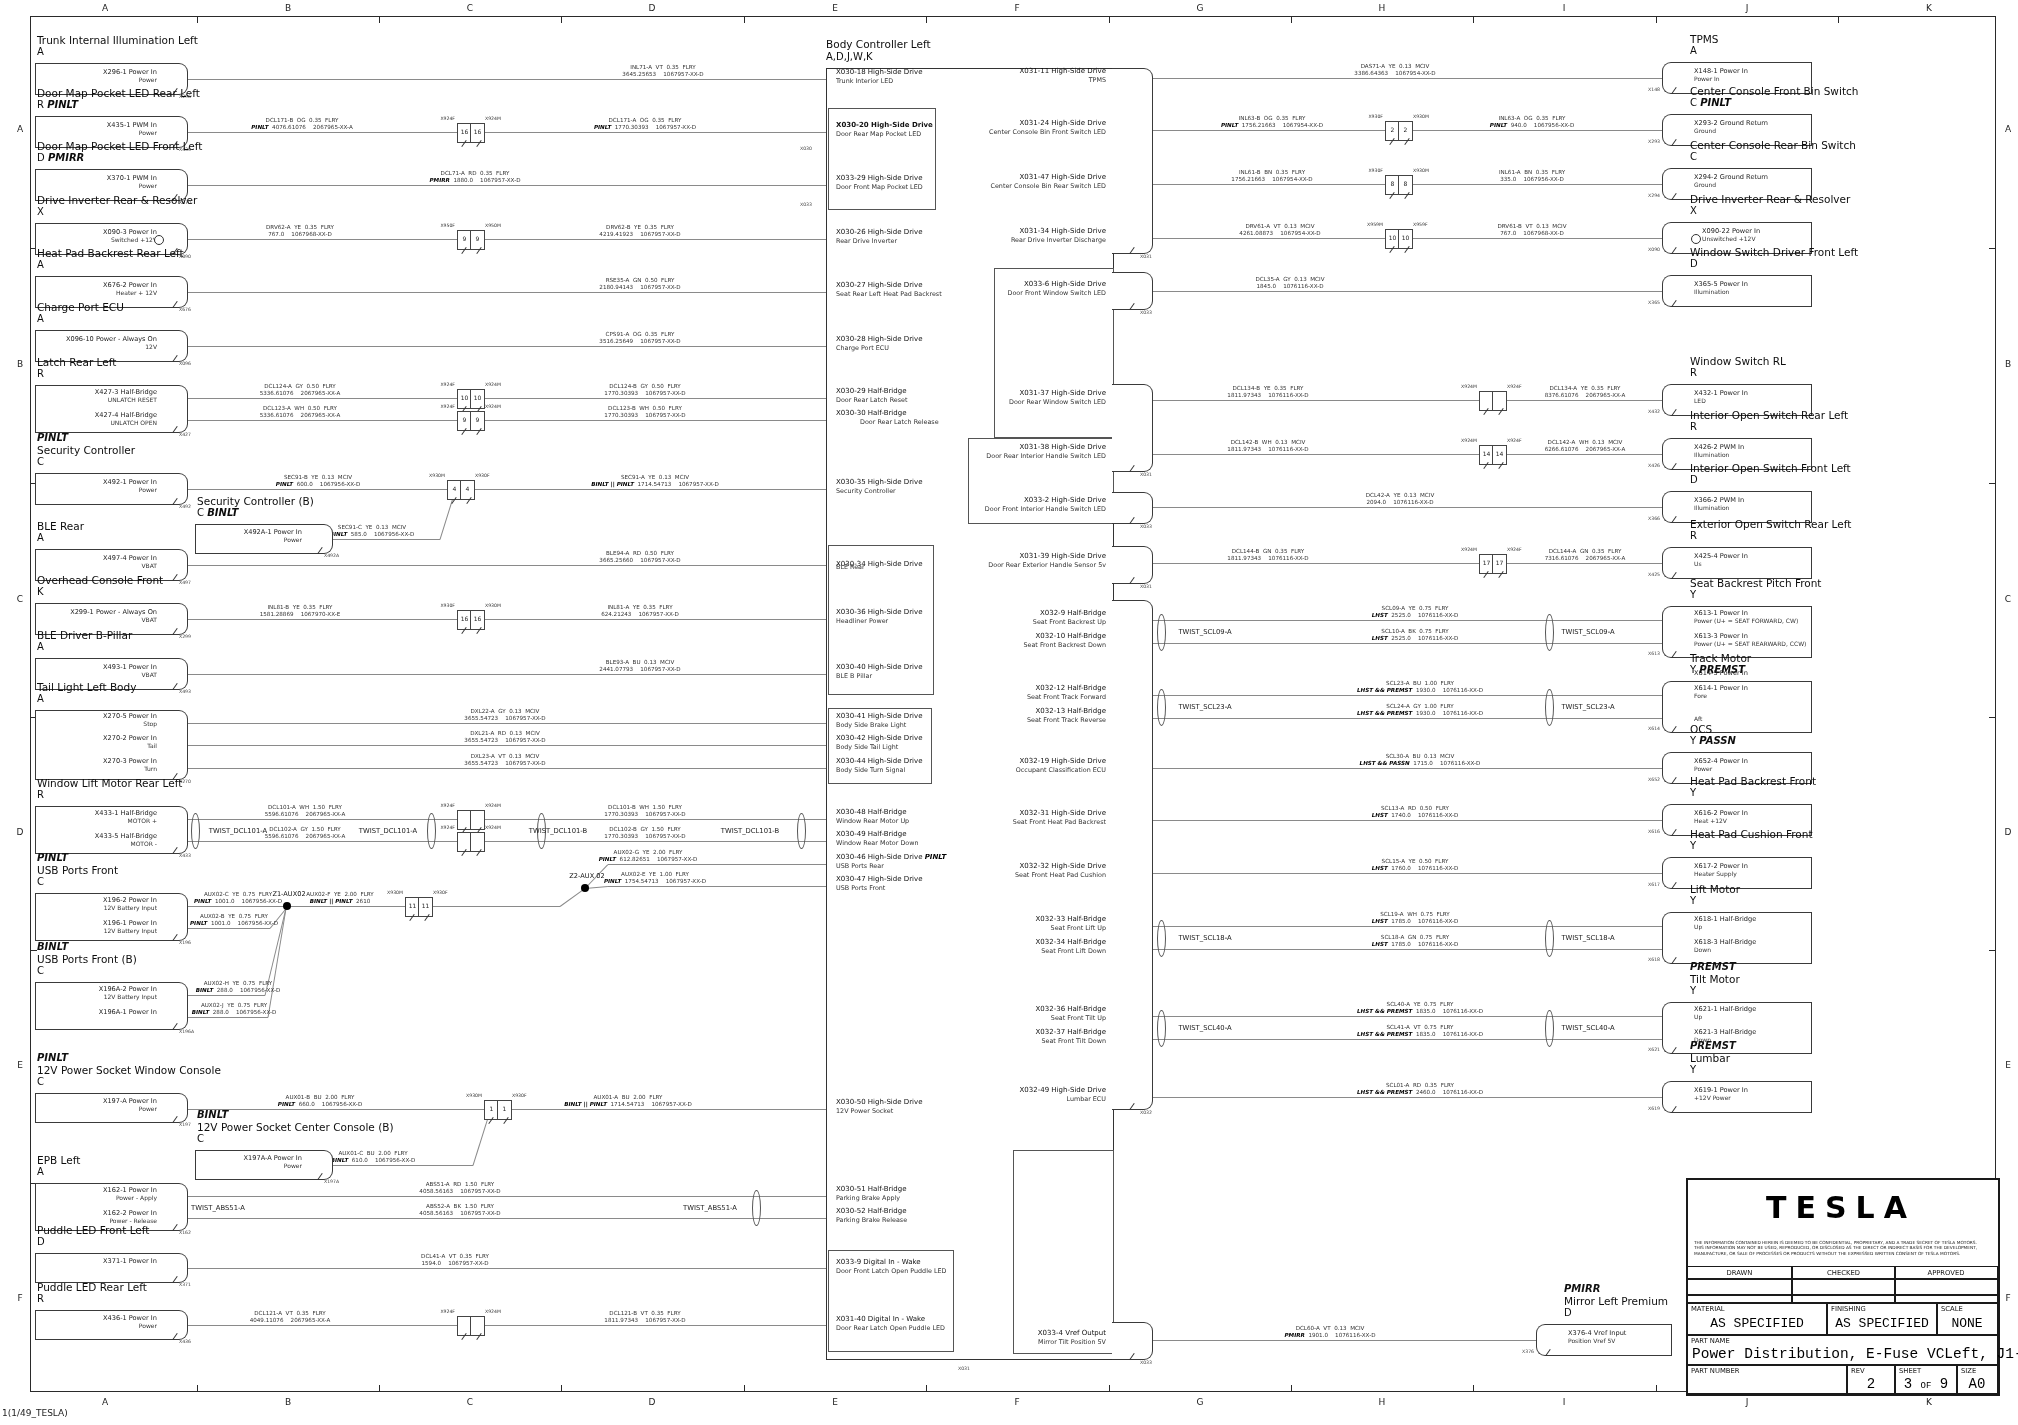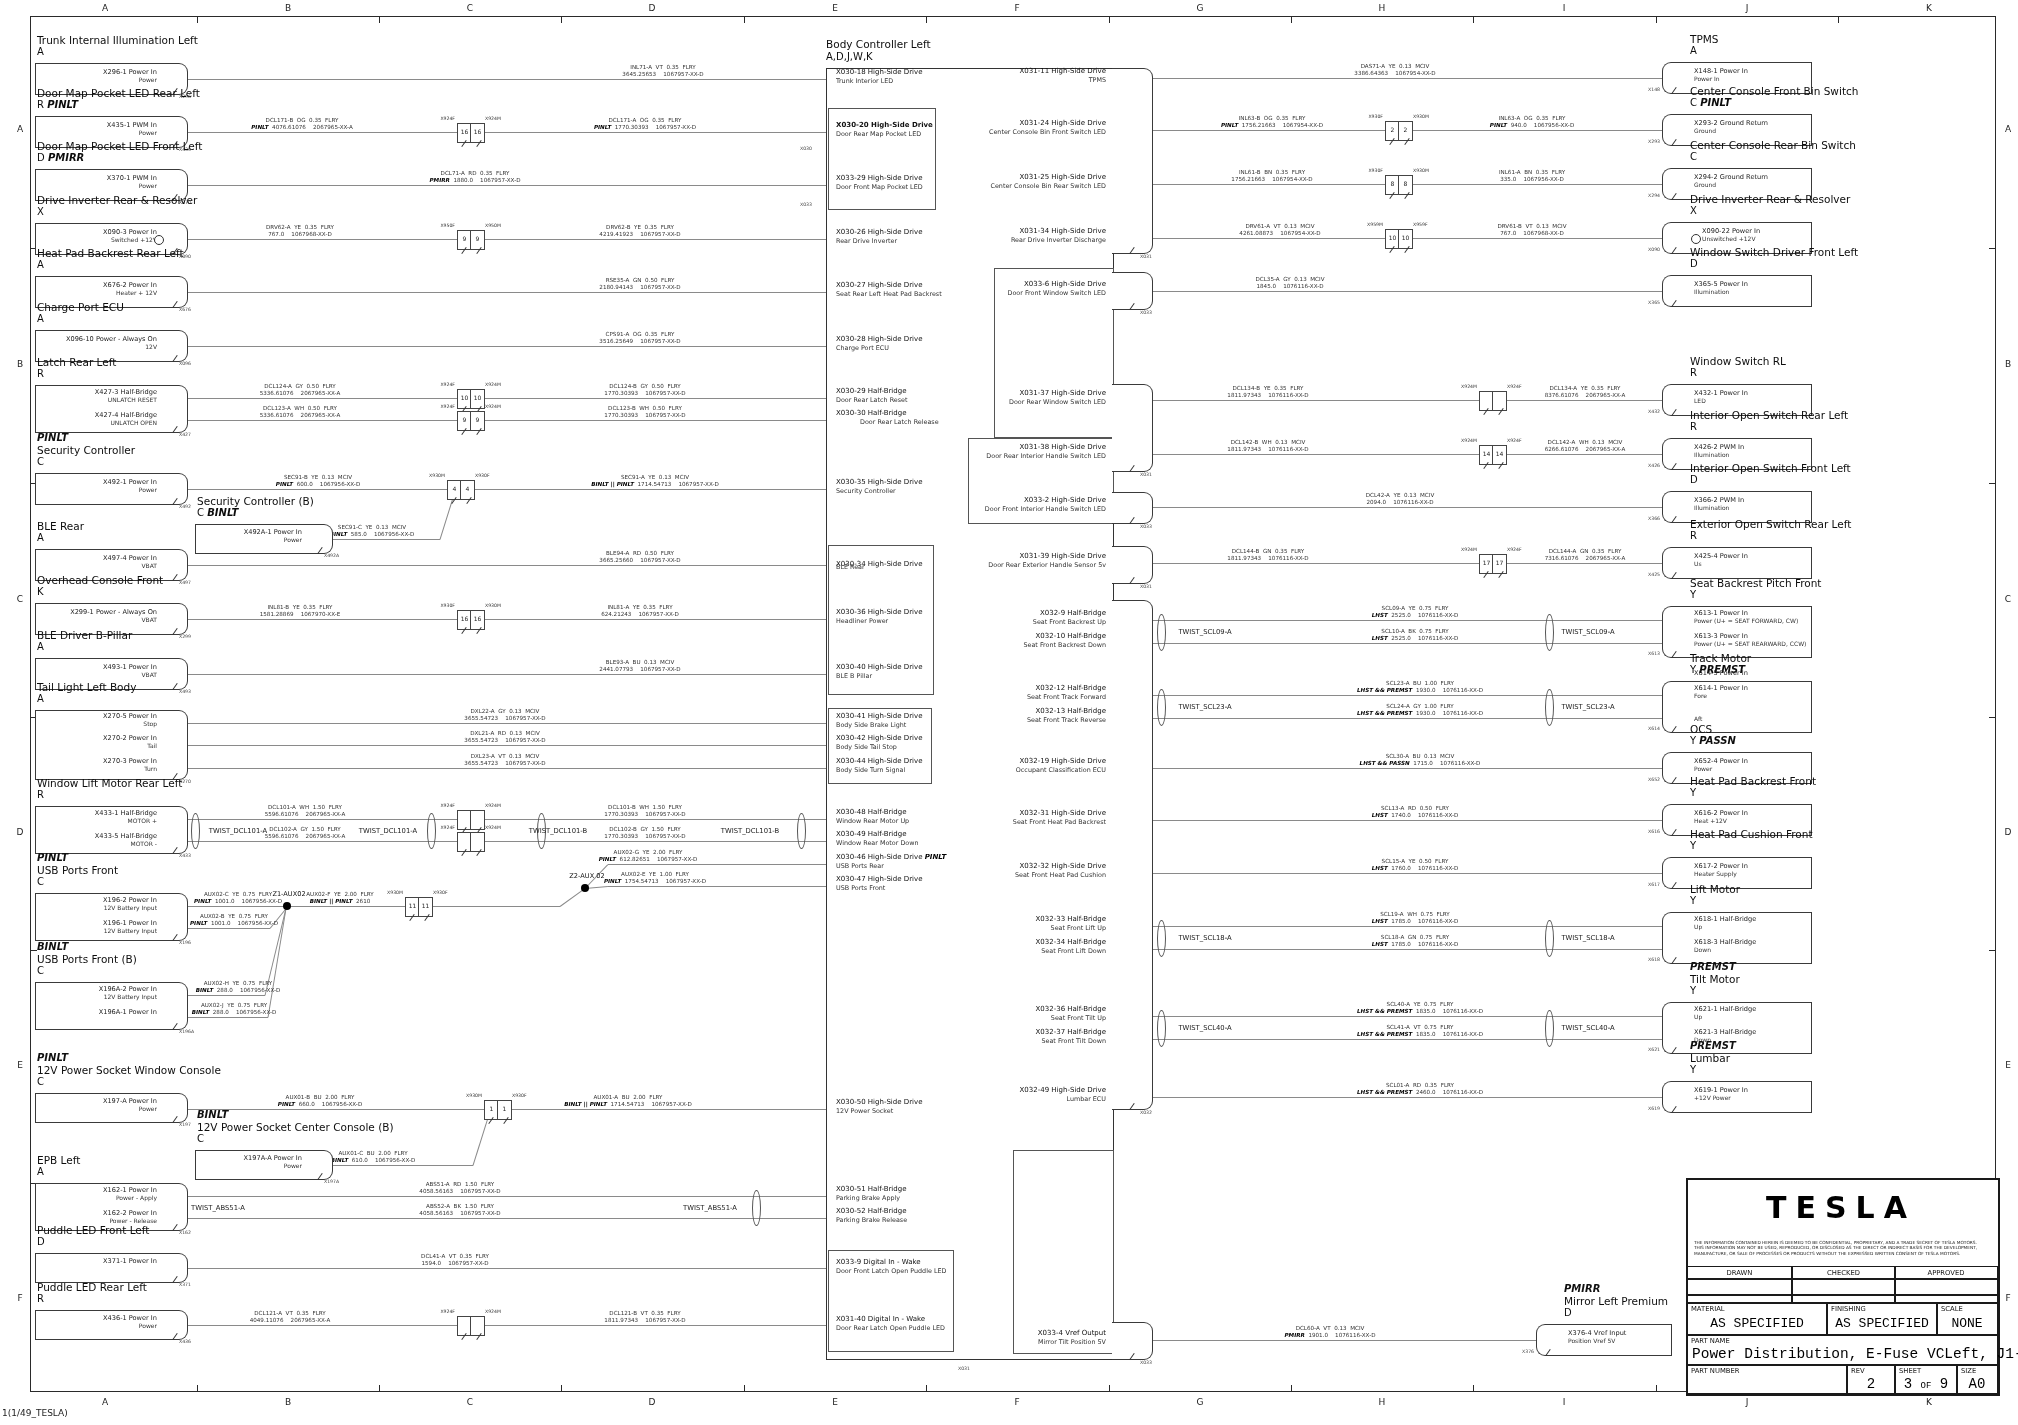--- a/index.html
+++ b/index.html
@@ -985,21 +985,21 @@
     <div class="abs cp2" style="left:836px;top:487px;width:272px;height:9px;">Security Controller</div>
     <div class="abs cp1" style="left:836px;top:554px;width:272px;height:9px;margin-top:6px;"><span>X030-34 High-Side Drive</span></div>
     <div class="abs cp2" style="left:836px;top:563px;width:272px;height:9px;">BLE Rear</div>
     <div class="abs cp1" style="left:836px;top:608px;width:272px;height:9px;"><span>X030-36 High-Side Drive</span></div>
     <div class="abs cp2" style="left:836px;top:617px;width:272px;height:9px;">Headliner Power</div>
     <div class="abs cp1" style="left:836px;top:663px;width:272px;height:9px;"><span>X030-40 High-Side Drive</span></div>
     <div class="abs cp2" style="left:836px;top:672px;width:272px;height:9px;">BLE B Pillar</div>
     <div class="abs cp1" style="left:836px;top:712px;width:272px;height:9px;"><span>X030-41 High-Side Drive</span></div>
     <div class="abs cp2" style="left:836px;top:721px;width:272px;height:9px;">Body Side Brake Light</div>
     <div class="abs cp1" style="left:836px;top:734px;width:272px;height:9px;"><span>X030-42 High-Side Drive</span></div>
-    <div class="abs cp2" style="left:836px;top:743px;width:272px;height:9px;">Body Side Tail Stop</div>
+    <div class="abs cp2" style="left:836px;top:743px;width:272px;height:9px;">Body Side Tail Light</div>
     <div class="abs cp1" style="left:836px;top:757px;width:272px;height:9px;"><span>X030-44 High-Side Drive</span></div>
     <div class="abs cp2" style="left:836px;top:766px;width:272px;height:9px;">Body Side Turn Signal</div>
     <div class="abs cp1" style="left:836px;top:808px;width:272px;height:9px;"><span>X030-48 Half-Bridge</span></div>
     <div class="abs cp2" style="left:836px;top:817px;width:272px;height:9px;">Window Rear Motor Up</div>
     <div class="abs cp1" style="left:836px;top:830px;width:272px;height:9px;"><span>X030-49 Half-Bridge</span></div>
     <div class="abs cp2" style="left:836px;top:839px;width:272px;height:9px;">Window Rear Motor Down</div>
     <div class="abs cp1" style="left:836px;top:853px;width:272px;height:9px;"><span>X030-46 High-Side Drive</span>&nbsp;<span class="bt">PINLT</span></div>
     <div class="abs cp2" style="left:836px;top:862px;width:272px;height:9px;">USB Ports Rear</div>
     <div class="abs cp1" style="left:836px;top:875px;width:272px;height:9px;"><span>X030-47 High-Side Drive</span></div>
     <div class="abs cp2" style="left:836px;top:884px;width:272px;height:9px;">USB Ports Front</div>
@@ -1010,21 +1010,21 @@
     <div class="abs cp1" style="left:836px;top:1207px;width:272px;height:9px;"><span>X030-52 Half-Bridge</span></div>
     <div class="abs cp2" style="left:836px;top:1216px;width:272px;height:9px;">Parking Brake Release</div>
     <div class="abs cp1" style="left:836px;top:1258px;width:272px;height:9px;"><span>X033-9 Digital In - Wake</span></div>
     <div class="abs cp2" style="left:836px;top:1267px;width:272px;height:9px;">Door Front Latch Open Puddle LED</div>
     <div class="abs cp1" style="left:836px;top:1315px;width:272px;height:9px;"><span>X031-40 Digital In - Wake</span></div>
     <div class="abs cp2" style="left:836px;top:1324px;width:272px;height:9px;">Door Rear Latch Open Puddle LED</div>
     <div class="abs cp1 tr" style="left:838px;top:67px;width:268px;height:9px;">X031-11 High-Side Drive</div>
     <div class="abs cp2 tr" style="left:838px;top:76px;width:268px;height:9px;">TPMS</div>
     <div class="abs cp1 tr" style="left:838px;top:119px;width:268px;height:9px;">X031-24 High-Side Drive</div>
     <div class="abs cp2 tr" style="left:838px;top:128px;width:268px;height:9px;">Center Console Bin Front Switch LED</div>
-    <div class="abs cp1 tr" style="left:838px;top:173px;width:268px;height:9px;">X031-25 High-Side Drive</div>
+    <div class="abs cp1 tr" style="left:838px;top:173px;width:268px;height:9px;">X031-47 High-Side Drive</div>
     <div class="abs cp2 tr" style="left:838px;top:182px;width:268px;height:9px;">Center Console Bin Rear Switch LED</div>
     <div class="abs cp1 tr" style="left:838px;top:227px;width:268px;height:9px;">X031-34 High-Side Drive</div>
     <div class="abs cp2 tr" style="left:838px;top:236px;width:268px;height:9px;">Rear Drive Inverter Discharge</div>
     <div class="abs cp1 tr" style="left:838px;top:280px;width:268px;height:9px;">X033-6 High-Side Drive</div>
     <div class="abs cp2 tr" style="left:838px;top:289px;width:268px;height:9px;">Door Front Window Switch LED</div>
     <div class="abs cp1 tr" style="left:838px;top:389px;width:268px;height:9px;">X031-37 High-Side Drive</div>
     <div class="abs cp2 tr" style="left:838px;top:398px;width:268px;height:9px;">Door Rear Window Switch LED</div>
     <div class="abs cp1 tr" style="left:838px;top:443px;width:268px;height:9px;">X031-38 High-Side Drive</div>
     <div class="abs cp2 tr" style="left:838px;top:452px;width:268px;height:9px;">Door Rear Interior Handle Switch LED</div>
     <div class="abs cp1 tr" style="left:838px;top:496px;width:268px;height:9px;">X033-2 High-Side Drive</div>

